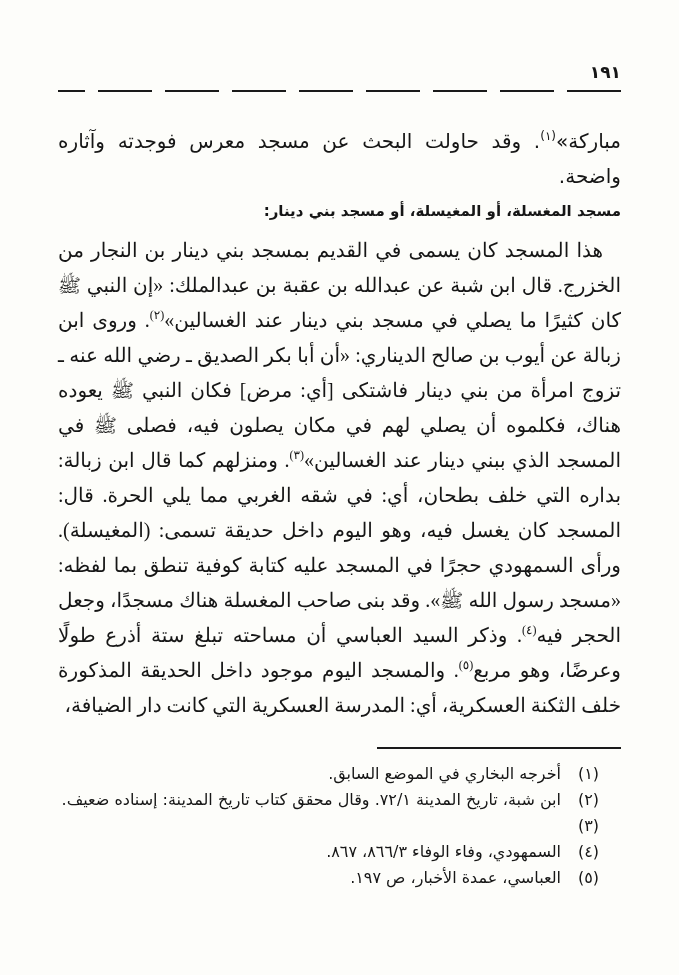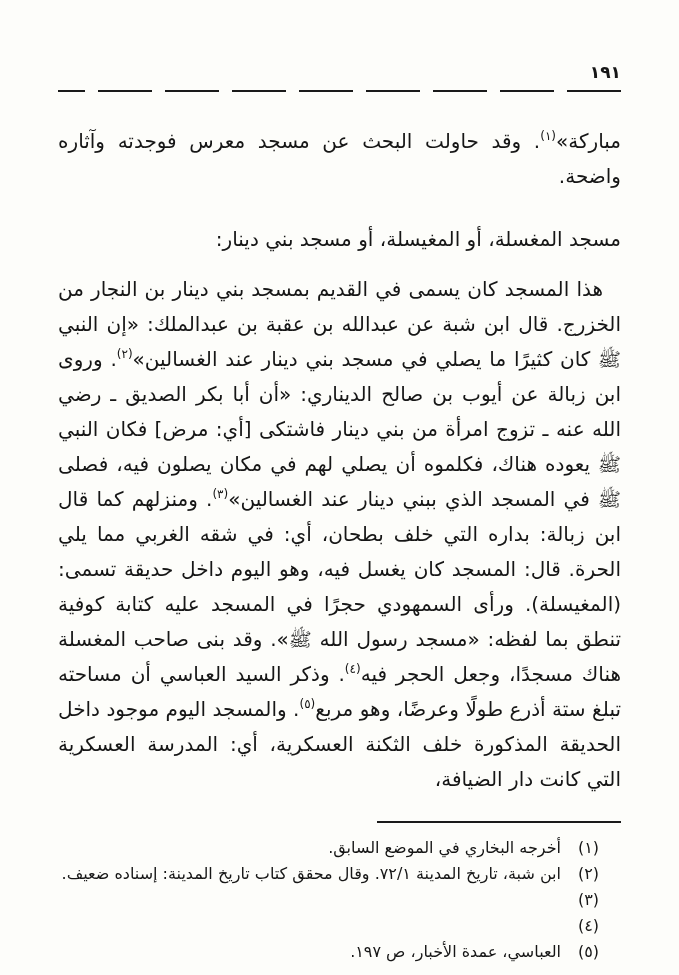--- a/index.html
+++ b/index.html
@@ -36,28 +36,29 @@
   }
   .body-text {
     font-size: 20px;
     line-height: 35px;
     text-align: justify;
   }
   .opening-paragraph {
     margin-top: 32px;
   }
   .section-heading {
-    margin-top: 28px;
-    font-size: 20px;
-    font-weight: normal;
+    margin-top: 0;
+    font-size: 15px;
+    font-weight: bold;
     line-height: 34px;
   }
   .main-paragraph {
-    margin-top: 16px;
+    margin-top: 5px;
     text-indent: 18px;
+    font-family: Liberation Serif, serif;
   }
   sup.fnref {
     font-size: 12px;
     line-height: 0;
     vertical-align: super;
     font-weight: normal;
   }
   .honorific {
     font-size: 0.95em;
   }
@@ -111,20 +112,21 @@
       </div>
       <div class="footnote">
         <span class="fn-num">(٢)</span>
         <div class="fn-text">ابن شبة، تاريخ المدينة ٧٢/١. وقال محقق كتاب تاريخ المدينة: إسناده ضعيف.</div>
       </div>
       <div class="footnote">
         <span class="fn-num">(٣)</span>
       </div>
       <div class="footnote">
         <span class="fn-num">(٤)</span>
+        <div class="fn-text">السمهودي، وفاء الوفاء ٨٦٦/٣، ٨٦٧.</div>
       </div>
       <div class="footnote">
         <span class="fn-num">(٥)</span>
         <div class="fn-text">العباسي، عمدة الأخبار، ص ١٩٧.</div>
       </div>
     </div>
 
   </div>
 </div>
 

